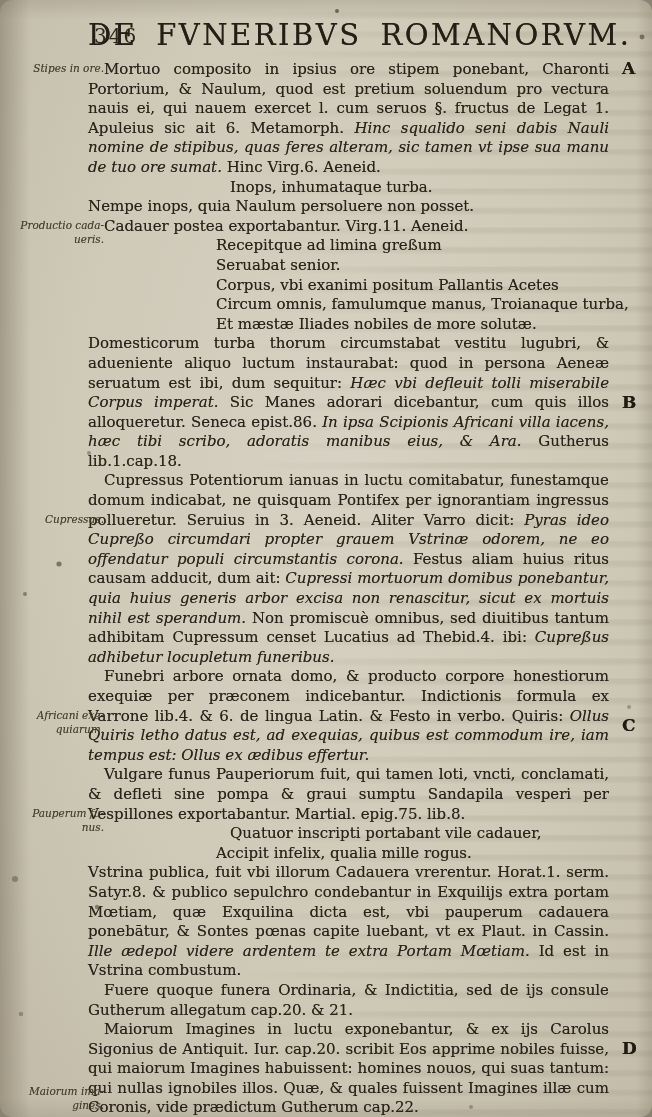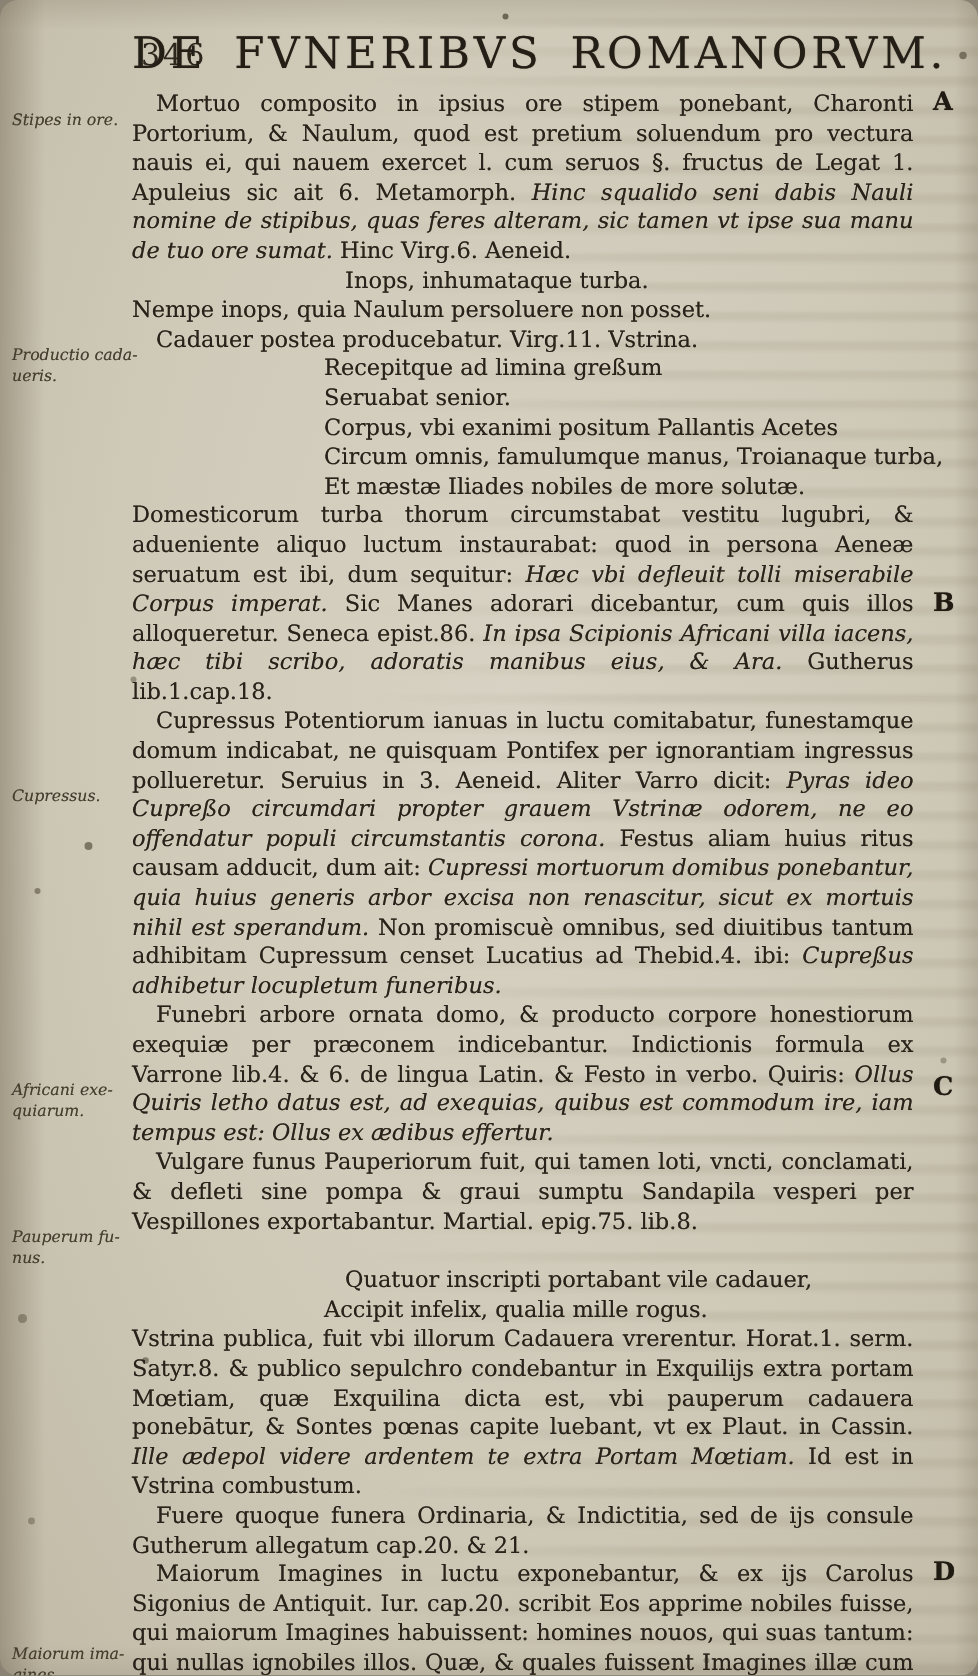--- a/index.html
+++ b/index.html
@@ -64,23 +64,22 @@
     text-shadow:0 0 .4px rgba(40,30,15,.55);
   }
   .para{margin:0;}
   .para.ind{text-indent:16px;}
   .it{font-style:italic;}
   .verse{margin:0 0 0 128px;}
   .verse-line{white-space:nowrap;}
   .margin-note{
     position:absolute;left:8px;width:96px;
     font-style:italic;font-size:10.5px;line-height:13.5px;
-    color:#453e2f;text-align:left;
+    color:#453e2f;text-align:right;
     text-shadow:0 0 .3px rgba(60,50,30,.5);
-    margin-top:12px;
   }
   .section-letter{
     position:absolute;left:622px;width:26px;
     font-weight:bold;font-size:17px;color:#201b12;
     text-shadow:0 0 .5px rgba(30,25,12,.8);
   }
 </style>
 </head>
 <body>
 
@@ -92,36 +91,36 @@
     <span class="pagenum">346</span>
     <span class="title">DE FVNERIBVS ROMANORVM.</span>
   </div>
 
   <div class="body-col" id="body-col">
       <p class="para ind"><span>Mortuo composito in ipsius ore stipem ponebant, Charonti Portorium, &amp; Naulum, quod est pretium soluendum pro vectura nauis ei, qui nauem exercet l. cum seruos §. fructus de Legat 1. Apuleius sic ait 6. Metamorph. </span><span class="it">Hinc squalido seni dabis Nauli nomine de stipibus, quas feres alteram, sic tamen vt ipse sua manu de tuo ore sumat.</span><span> Hinc Virg.6. Aeneid.</span></p>
       <div class="verse">
         <div class="verse-line" style="margin-left: 14px;">Inops, inhumataque turba.</div>
       </div>
       <p class="para"><span>Nempe inops, quia Naulum persoluere non posset.</span></p>
-      <p class="para ind"><span>Cadauer postea producebatur. Virg.11. Vstrina.</span></p>
+      <p class="para ind"><span>Cadauer postea exportabantur. Virg.11. Aeneid.</span></p>
       <div class="verse">
         <div class="verse-line" style="">Recepitque ad limina greßum</div>
         <div class="verse-line">Seruabat senior.</div>
         <div class="verse-line">Corpus, vbi exanimi positum Pallantis Acetes</div>
       </div>
       <div class="verse">
         <div class="verse-line">Circum omnis, famulumque manus, Troianaque turba,</div>
         <div class="verse-line">Et mæstæ Iliades nobiles de more solutæ.</div>
       </div>
       <p class="para"><span>Domesticorum turba thorum circumstabat vestitu lugubri, &amp; adueniente aliquo luctum instaurabat: quod in persona Aeneæ seruatum est ibi, dum sequitur: </span><span class="it">Hæc vbi defleuit tolli miserabile Corpus imperat.</span><span> Sic Manes adorari dicebantur, cum quis illos alloqueretur. Seneca epist.86. </span><span class="it">In ipsa Scipionis Africani villa iacens, hæc tibi scribo, adoratis manibus eius, &amp; Ara.</span><span> Gutherus lib.1.cap.18.</span></p>
       <p class="para ind"><span>Cupressus Potentiorum ianuas in luctu comitabatur, funestamque domum indicabat, ne quisquam Pontifex per ignorantiam ingressus pollueretur. Seruius in 3. Aeneid. Aliter Varro dicit: </span><span class="it">Pyras ideo Cupreßo circumdari propter grauem Vstrinæ odorem, ne eo offendatur populi circumstantis corona.</span><span> Festus aliam huius ritus causam adducit, dum ait: </span><span class="it">Cupressi mortuorum domibus ponebantur, quia huius generis arbor excisa non renascitur, sicut ex mortuis nihil est sperandum.</span><span> Non promiscuè omnibus, sed diuitibus tantum adhibitam Cupressum censet Lucatius ad Thebid.4. ibi: </span><span class="it">Cupreßus adhibetur locupletum funeribus.</span></p>
       <p class="para ind"><span>Funebri arbore ornata domo, &amp; producto corpore honestiorum exequiæ per præconem indicebantur. Indictionis formula ex Varrone lib.4. &amp; 6. de lingua Latin. &amp; Festo in verbo. Quiris: </span><span class="it">Ollus Quiris letho datus est, ad exequias, quibus est commodum ire, iam tempus est: Ollus ex ædibus effertur.</span></p>
       <p class="para ind"><span>Vulgare funus Pauperiorum fuit, qui tamen loti, vncti, conclamati, &amp; defleti sine pompa &amp; graui sumptu Sandapila vesperi per Vespillones exportabantur. Martial. epig.75. lib.8.</span></p>
       <div class="verse">
-        <div class="verse-line" style="margin-left: 14px; margin-top: 20px;">Quatuor inscripti portabant vile cadauer,</div>
+        <div class="verse-line" style="margin-left: 14px;">Quatuor inscripti portabant vile cadauer,</div>
         <div class="verse-line">Accipit infelix, qualia mille rogus.</div>
       </div>
       <p class="para"><span>Vstrina publica, fuit vbi illorum Cadauera vrerentur. Horat.1. serm. Satyr.8. &amp; publico sepulchro condebantur in Exquilijs extra portam Mœtiam, quæ Exquilina dicta est, vbi pauperum cadauera ponebātur, &amp; Sontes pœnas capite luebant, vt ex Plaut. in Cassin. </span><span class="it">Ille ædepol videre ardentem te extra Portam Mœtiam.</span><span> Id est in Vstrina combustum.</span></p>
       <p class="para ind"><span>Fuere quoque funera Ordinaria, &amp; Indictitia, sed de ijs consule Gutherum allegatum cap.20. &amp; 21.</span></p>
       <p class="para ind"><span>Maiorum Imagines in luctu exponebantur, &amp; ex ijs Carolus Sigonius de Antiquit. Iur. cap.20. scribit Eos apprime nobiles fuisse, qui maiorum Imagines habuissent: homines nouos, qui suas tantum: qui nullas ignobiles illos. Quæ, &amp; quales fuissent Imagines illæ cum Coronis, vide prædictum Gutherum cap.22.</span></p>
     </div>
 
 <div class="margin-note" style="top: 62px;">
       <div>Stipes in ore.</div>
     </div>

